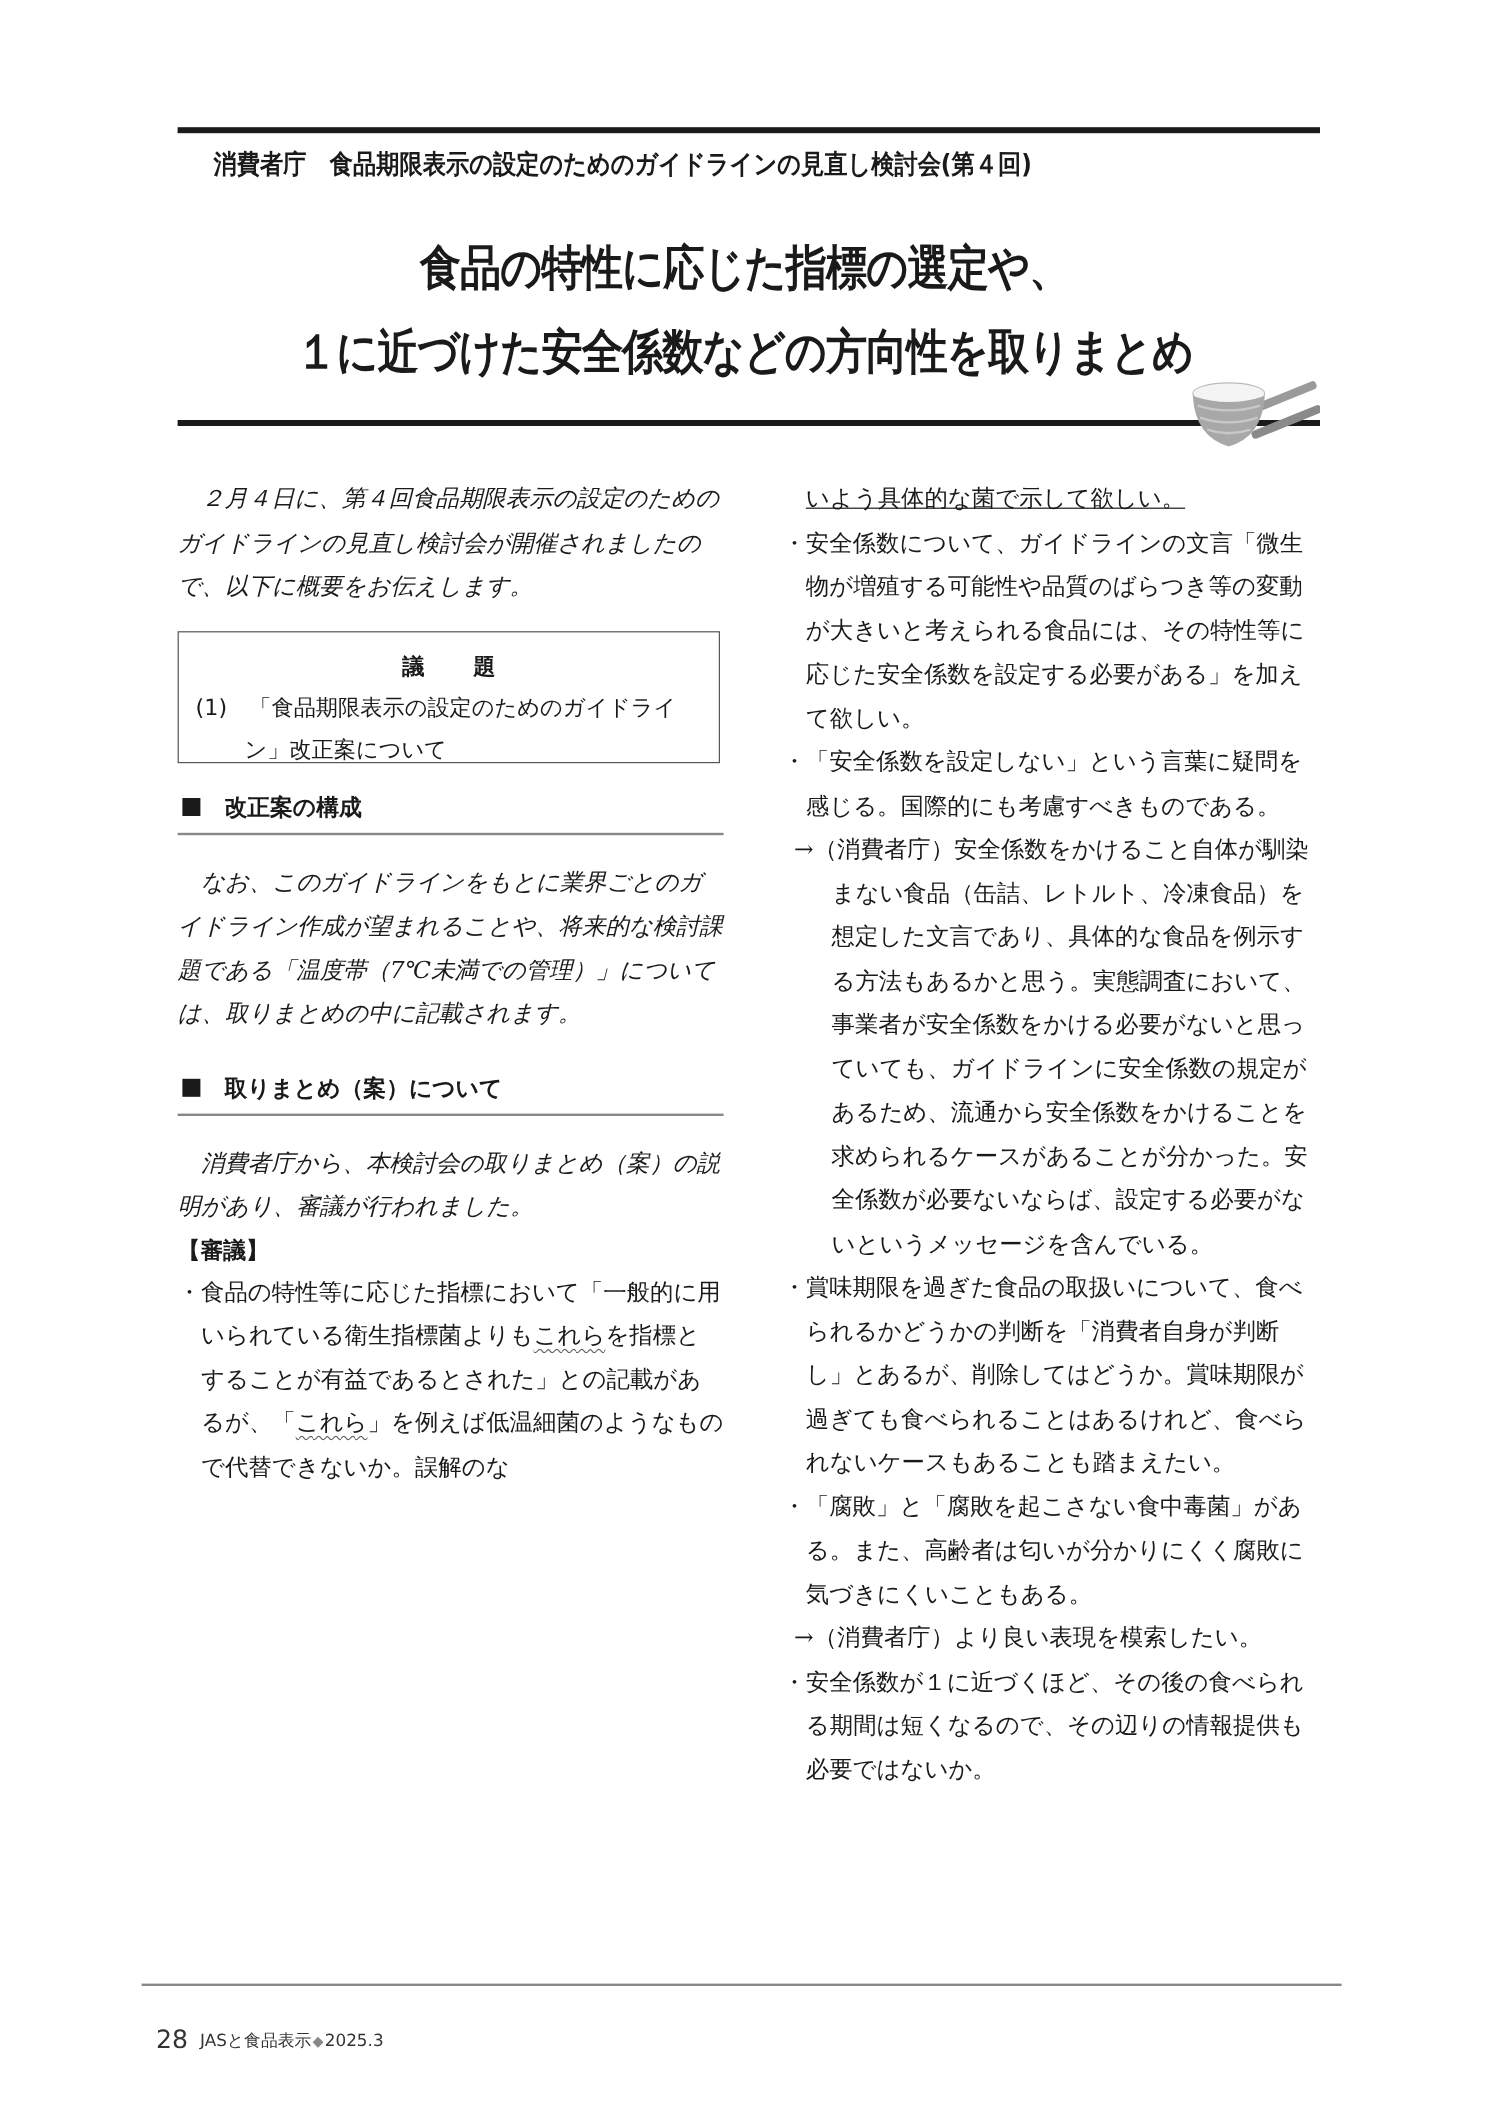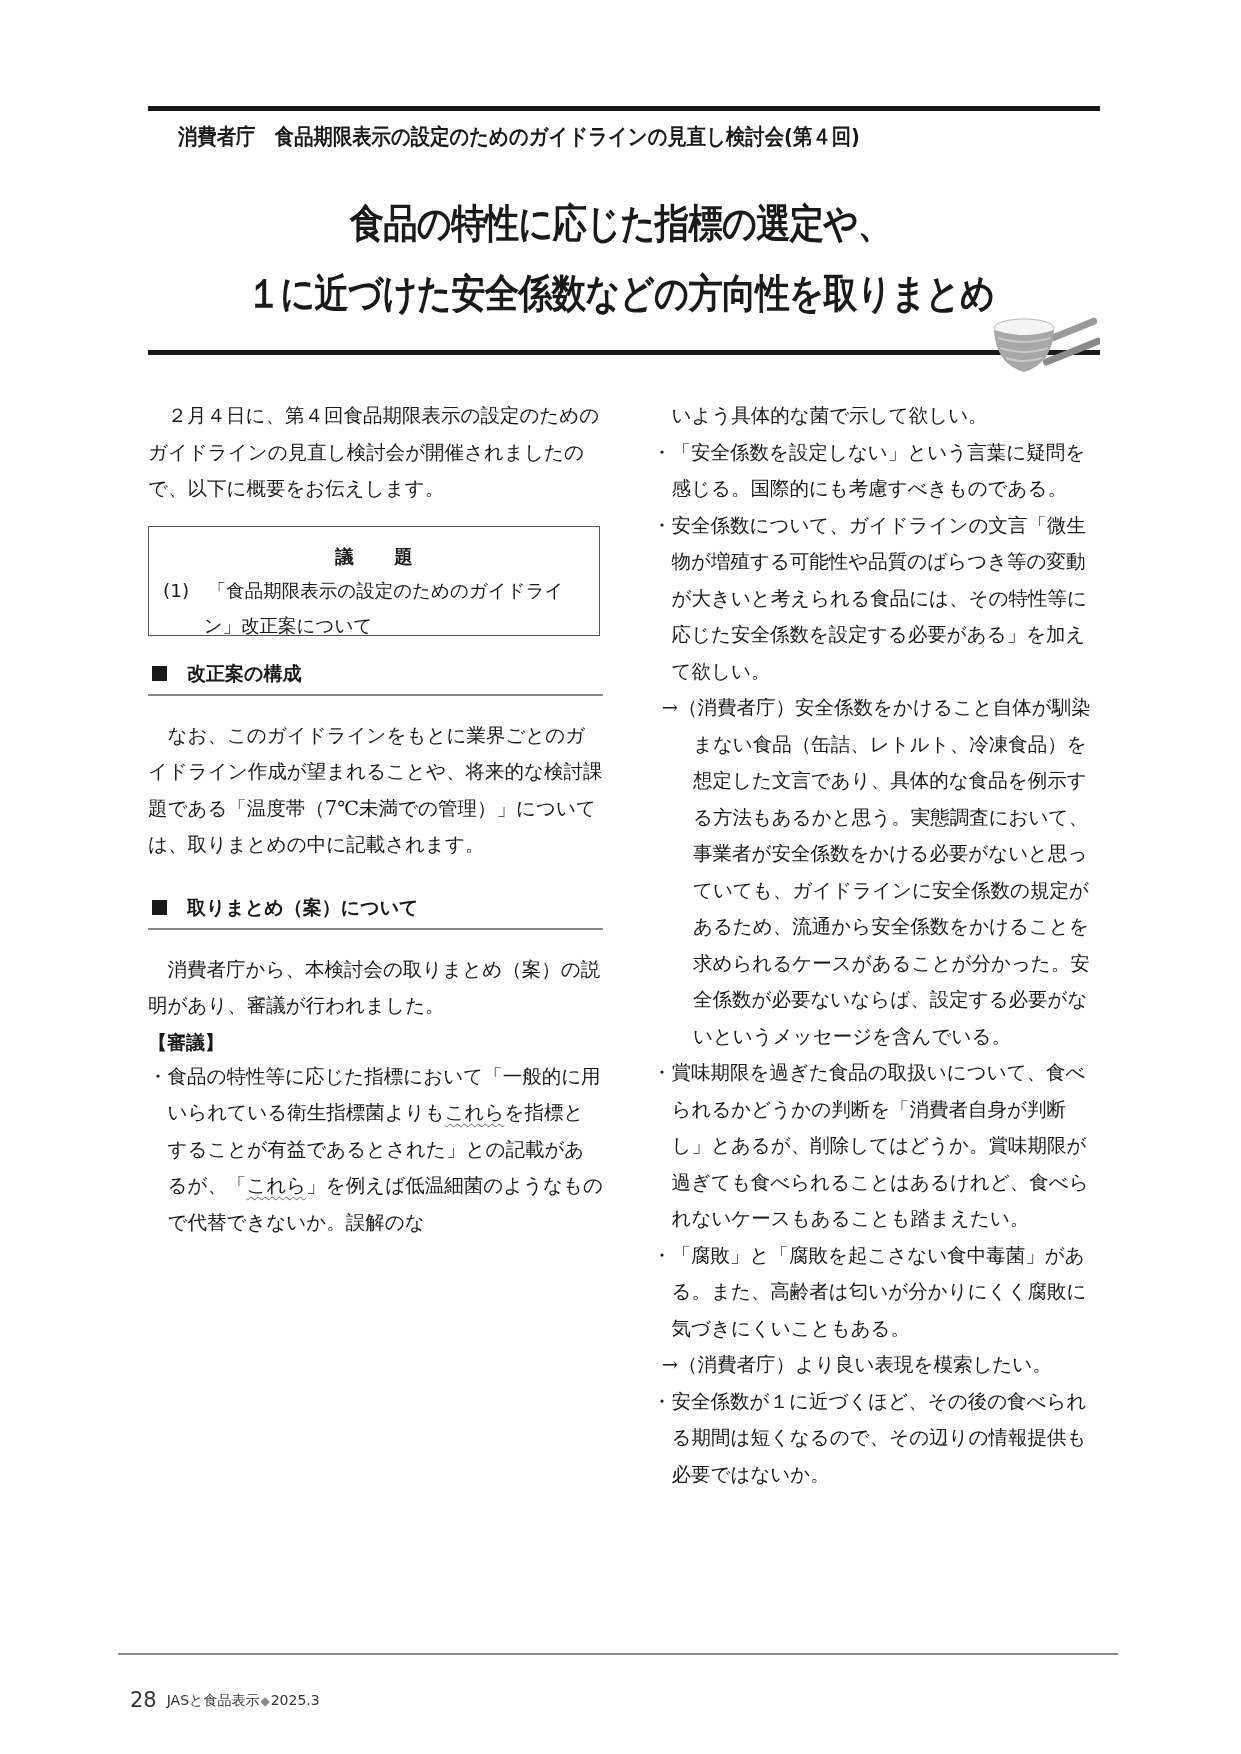--- a/index.html
+++ b/index.html
@@ -12,31 +12,31 @@
            font-weight: bold; font-size: 40px; letter-spacing: -1px; white-space: nowrap; }
   .title.l1 { top: 196px; transform: scaleX(0.86); }
   .title.l2 { top: 266px; transform: scaleX(0.86); }
   .bottom-rule { position: absolute; left: 148px; top: 350px; width: 952px; height: 5px; background: #1a1a1a; }
   .bowl { position: absolute; left: 980px; top: 308px; width: 120px; height: 72px; }
 
   .col { position: absolute; font-size: 19.5px; line-height: 36.5px; }
   .col-left { left: 148px; top: 398px; width: 455px; }
   .col-right { left: 652px; top: 398px; width: 452px; }
   .col p { margin: 0; }
-  .indent1 { text-indent: 1em; }
+  .indent1 { text-indent: 1em; font-style: italic; }
   .agenda { border: 1px solid #555; margin: 18px 0 0 0; padding: 14px 14px 18px 14px; height: 110px; box-sizing: border-box; width: 452px;
             font-family: "DejaVu Sans", sans-serif; font-size: 18.5px; line-height: 35px; }
   .agenda-title { text-align: center; font-weight: bold; letter-spacing: 2.2em; padding-left: 2.2em; line-height: 32px; }
   .agenda-item { padding-left: 2.2em; text-indent: -2.2em; }
   .section-head { font-family: "DejaVu Sans", sans-serif; font-weight: bold; font-size: 19px;
                   border-bottom: 2px solid #888; padding: 0 0 6px 0; margin: 22px 0 22px 0; line-height: 30px; }
   .section-head .square { display: inline-block; width: 15px; height: 15px; background: #1a1a1a; margin: 0 20px 0 4px; vertical-align: -1px; }
   .sub-head { font-family: "DejaVu Sans", sans-serif; font-weight: bold; font-size: 19px; line-height: 34px; }
   .bullet { padding-left: 1em; text-indent: -1em; }
-  .bullet-cont { padding-left: 1em; }
+  .bullet-cont { padding-left: 1em; text-decoration: underline; }
   .reply { padding-left: 2.1em; text-indent: -1.6em; }
   .wavy { text-decoration: underline wavy #666; text-underline-offset: 4px; text-decoration-thickness: 1px; }
 
   .footer-rule { position: absolute; left: 118px; top: 1653px; width: 1000px; height: 2px; background: #888; }
   .footer { position: absolute; left: 130px; top: 1688px; font-family: "DejaVu Sans", sans-serif; font-size: 14px; color: #333; white-space: nowrap; }
   .footer .page-num { font-size: 21px; margin-right: 10px; vertical-align: -2px; }
   .footer .diamond { color: #888; font-size: 12px; margin: 0 1px; }
 </style>
 </head>
 <body>
@@ -72,22 +72,22 @@
   <div class="section-head" style="margin-top:28px">
     <span class="square"></span><span>取りまとめ（案）について</span>
   </div>
   <p class="indent1">消費者庁から、本検討会の取りまとめ（案）の説明があり、審議が行われました。</p>
   <div class="sub-head">【審議】</div>
   <p class="bullet">・<span>食品の特性等に応じた指標において「一般的に用いられている衛生指標菌よりも</span><span class="wavy">これら</span><span>を指標とすることが有益であるとされた」との記載があるが、「</span><span class="wavy">これら</span><span>」を例えば低温細菌のようなもので代替できないか。誤解のな</span></p>
 </div>
 
 <div class="col col-right">
   <p class="bullet-cont">いよう具体的な菌で示して欲しい。</p>
+  <p class="bullet">・<span>安全係数について、ガイドラインの文言「微生物が増殖する可能性や品質のばらつき等の変動が大きいと考えられる食品には、その特性等に応じた安全係数を設定する必要がある」を加えて欲しい。</span></p>
   <p class="bullet">・<span>「安全係数を設定しない」という言葉に疑問を感じる。国際的にも考慮すべきものである。</span></p>
-  <p class="bullet">・<span>安全係数について、ガイドラインの文言「微生物が増殖する可能性や品質のばらつき等の変動が大きいと考えられる食品には、その特性等に応じた安全係数を設定する必要がある」を加えて欲しい。</span></p>
   <p class="reply">→（消費者庁）安全係数をかけること自体が馴染まない食品（缶詰、レトルト、冷凍食品）を想定した文言であり、具体的な食品を例示する方法もあるかと思う。実態調査において、事業者が安全係数をかける必要がないと思っていても、ガイドラインに安全係数の規定があるため、流通から安全係数をかけることを求められるケースがあることが分かった。安全係数が必要ないならば、設定する必要がないというメッセージを含んでいる。</p>
   <p class="bullet">・<span>賞味期限を過ぎた食品の取扱いについて、食べられるかどうかの判断を「消費者自身が判断し」とあるが、削除してはどうか。賞味期限が過ぎても食べられることはあるけれど、食べられないケースもあることも踏まえたい。</span></p>
   <p class="bullet">・<span>「腐敗」と「腐敗を起こさない食中毒菌」がある。また、高齢者は匂いが分かりにくく腐敗に気づきにくいこともある。</span></p>
   <p class="reply">→（消費者庁）より良い表現を模索したい。</p>
   <p class="bullet">・<span>安全係数が１に近づくほど、その後の食べられる期間は短くなるので、その辺りの情報提供も必要ではないか。</span></p>
 </div>
 
 <div class="footer-rule"></div>
 <div class="footer">
   <span class="page-num">28</span><span>JASと食品表示</span><span class="diamond">◆</span><span>2025.3</span>

